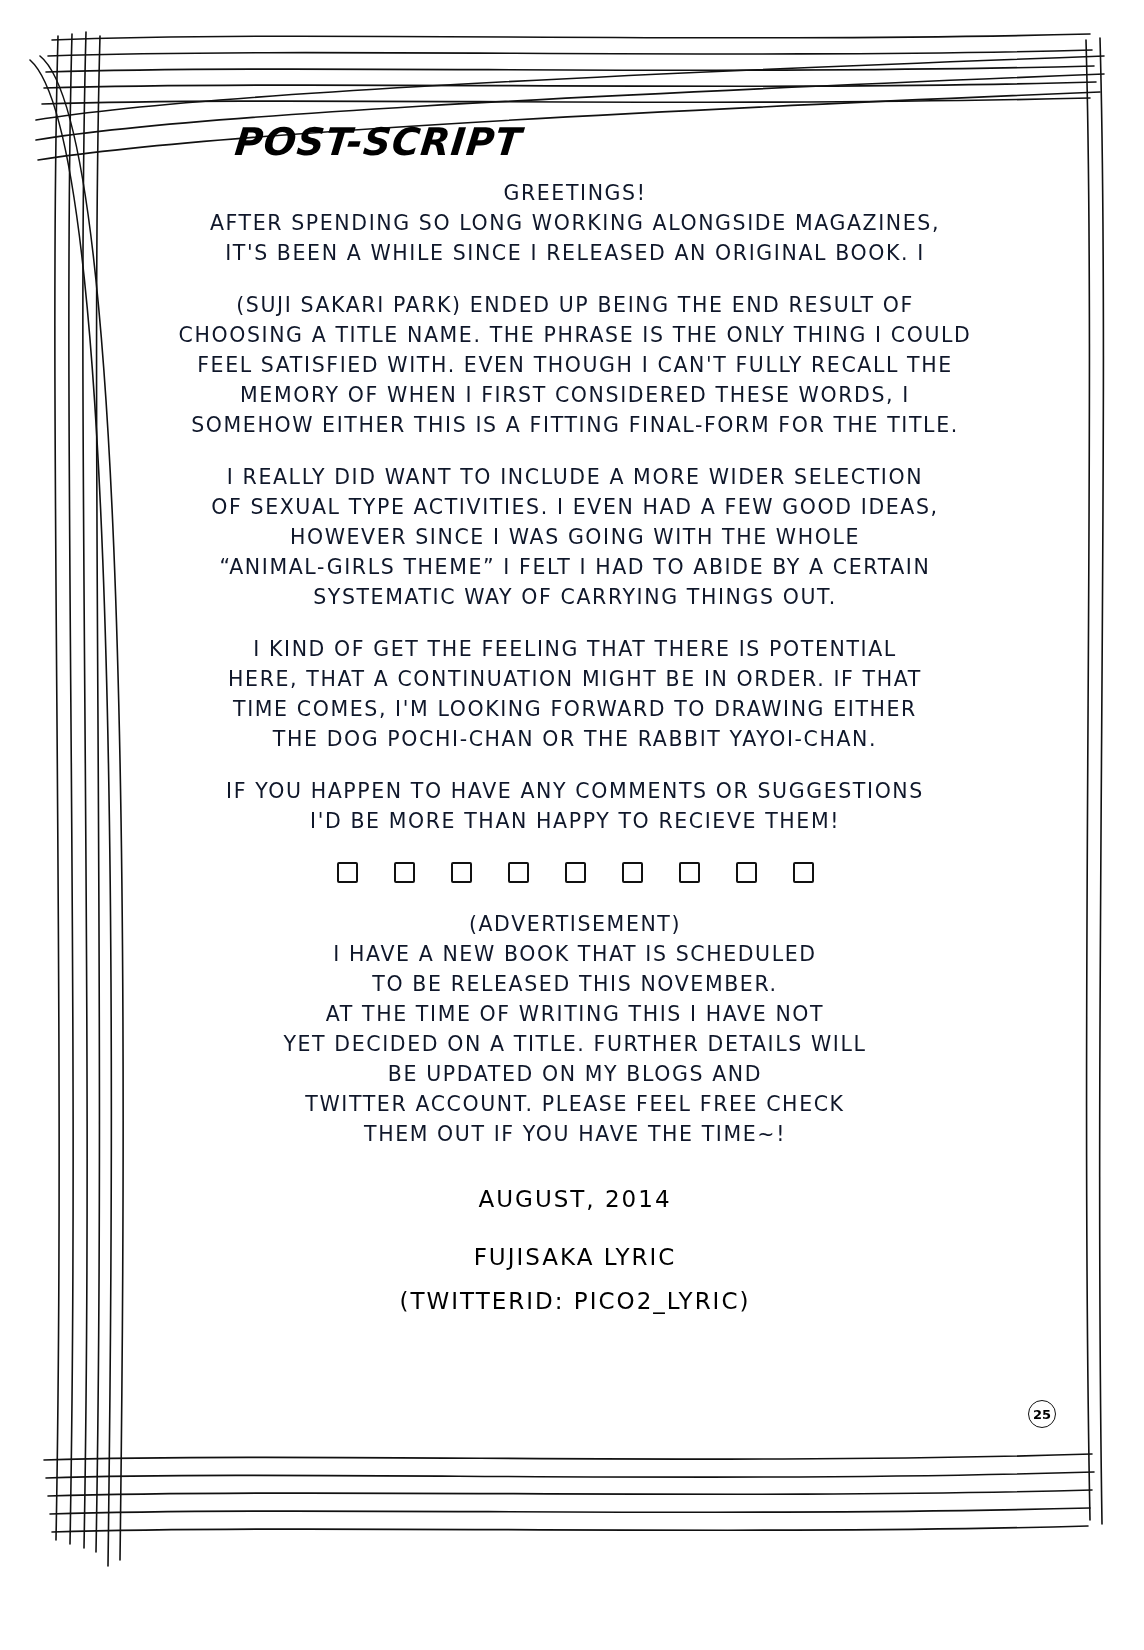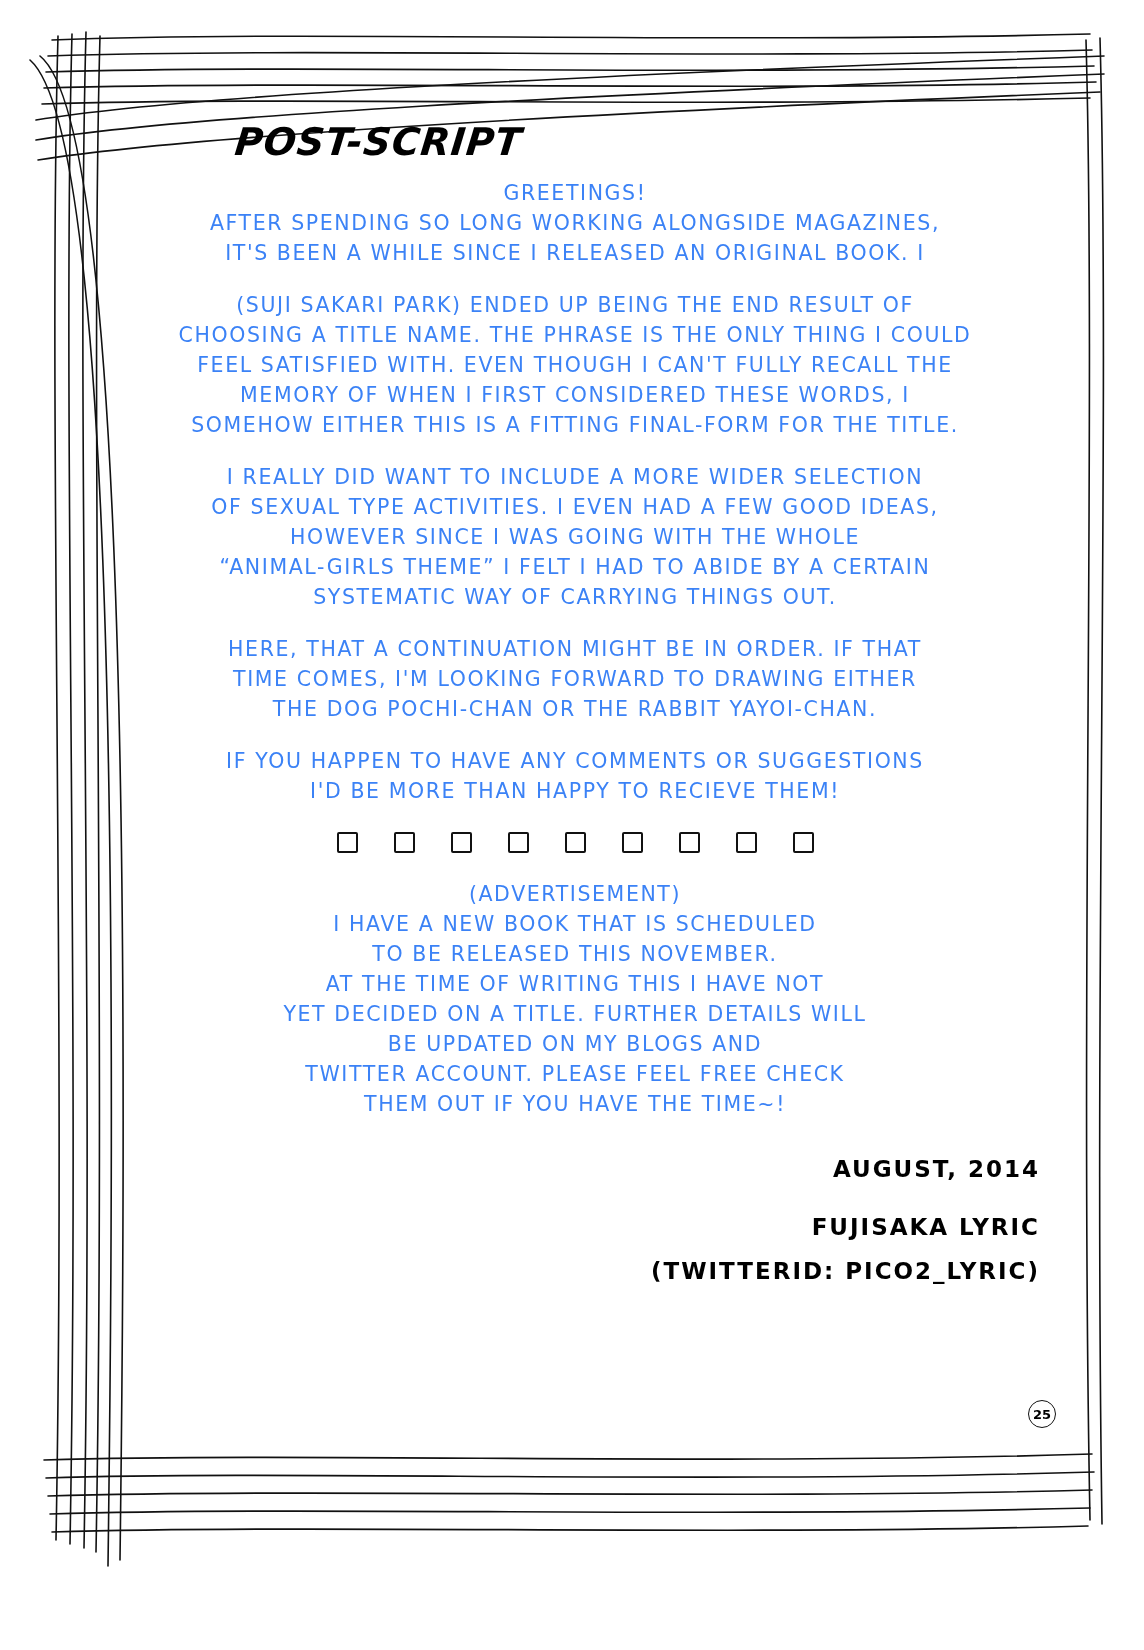--- a/index.html
+++ b/index.html
@@ -50,21 +50,21 @@
     transform: skewX(-6deg);
   }
 
   .para {
     text-align: center;
     font-size: 20.5px;
     line-height: 30px;
     letter-spacing: 1.6px;
     font-weight: 500;
     margin: 0 0 22px 0;
-    color: #3b82f6;
+    color: #0f172a;
   }
   .para:first-of-type { margin-top: 0; }
   .para .line { display: block; white-space: nowrap; }
 
   .tight { margin-bottom: 4px; }
 
   
   .squares {
     display: flex;
     justify-content: center;
@@ -72,23 +72,23 @@
     margin: 26px 0 26px 0;
   }
   .square {
     width: 17px;
     height: 17px;
     border: 2px solid #111;
     border-radius: 2px;
   }
 
   .signoff {
-    text-align: right;
+    text-align: center;
     font-size: 23px;
-    font-weight: bold;
+    font-weight: normal;
     letter-spacing: 2px;
     line-height: 44px;
     margin-top: 28px;
   }
   .signoff .line { display: block; }
   .sig-gap { height: 14px; }
 
   
   .page-number {
     position: absolute;
@@ -163,20 +163,21 @@
     <p class="para">
       <span class="line">I REALLY DID WANT TO INCLUDE A MORE WIDER SELECTION</span>
       <span class="line">OF SEXUAL TYPE ACTIVITIES. I EVEN HAD A FEW GOOD IDEAS,</span>
       <span class="line">HOWEVER SINCE I WAS GOING WITH THE WHOLE</span>
       <span class="line">“ANIMAL-GIRLS THEME” I FELT I HAD TO ABIDE BY A CERTAIN</span>
       <span class="line">SYSTEMATIC WAY OF CARRYING THINGS OUT.</span>
     </p>
 
 
     <p class="para">
+      <span class="line">I KIND OF GET THE FEELING THAT THERE IS POTENTIAL</span>
       <span class="line">HERE, THAT A CONTINUATION MIGHT BE IN ORDER. IF THAT</span>
       <span class="line">TIME COMES, I'M LOOKING FORWARD TO DRAWING EITHER</span>
       <span class="line">THE DOG POCHI-CHAN OR THE RABBIT YAYOI-CHAN.</span>
     </p>
 
     <p class="para tight">
       <span class="line">IF YOU HAPPEN TO HAVE ANY COMMENTS OR SUGGESTIONS</span>
       <span class="line">I'D BE MORE THAN HAPPY TO RECIEVE THEM!</span>
     </p>
 

